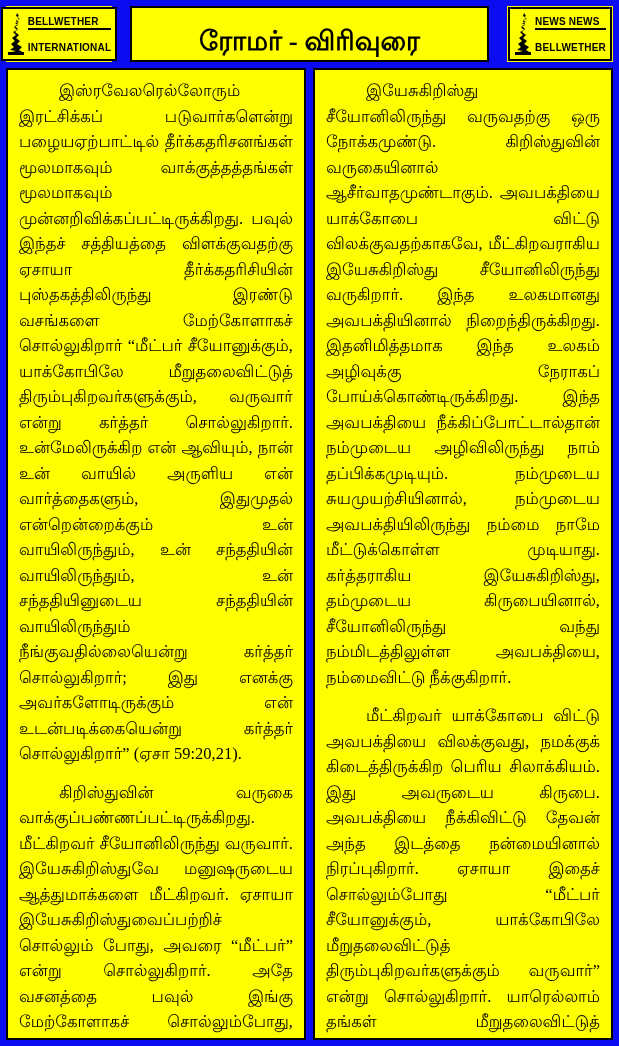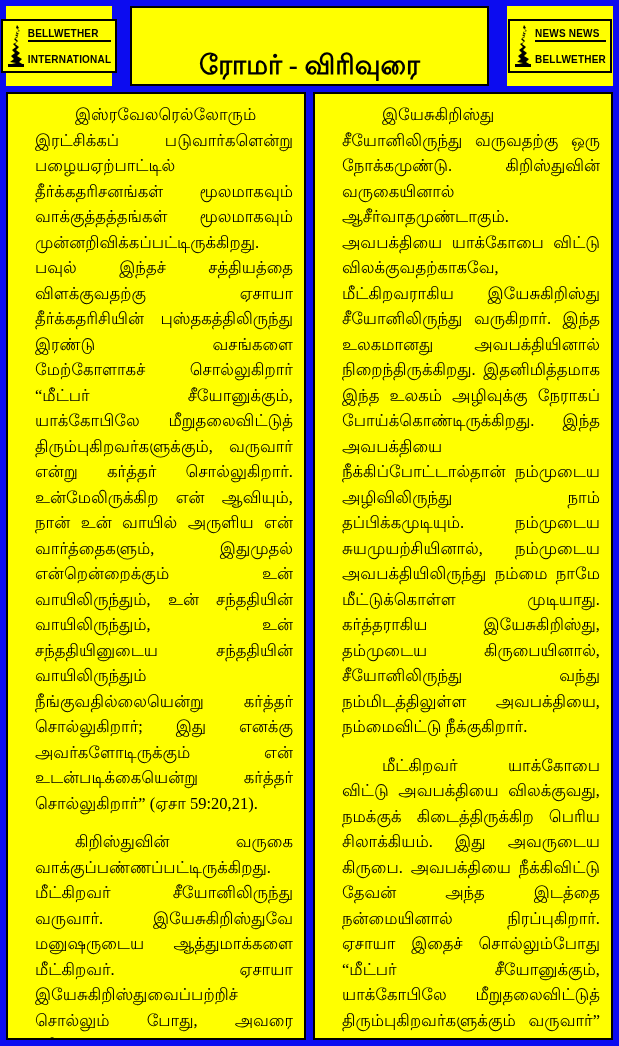--- a/index.html
+++ b/index.html
@@ -6,21 +6,21 @@
   html, body { background: #0c0cf0; }
   .page {
     width: 619px; height: 1046px;
     background: #0c0cf0;
     padding: 6px;
     display: flex; flex-direction: column; gap: 6px;
     font-family: "Liberation Serif", "DejaVu Serif", serif;
     overflow: hidden;
   }
   
-  .header { display: flex; gap: 18px; height: 80px; flex: 0 0 auto; }
+  .header { display: flex; gap: 18px; height: 56px; flex: 0 0 auto; }
   .logo-cell {
     width: 106px; flex: 0 0 auto;
     background: #ffff00;
     display: flex; align-items: center; justify-content: center;
   }
   .logo-box {
     border: 2px solid #000;
     background: #ffff00;
     padding: 4px 4px;
     display: flex; align-items: center; gap: 3px;
@@ -59,21 +59,21 @@
     flex: 1 1 0;
     background: #ffff00;
     border: 2px solid #000;
     padding: 8px 11px 6px 11px;
     color: #000;
     font-size: 16.5px;
     line-height: 25.5px;
     text-align: justify;
     overflow: hidden;
   }
-  .text-col p { text-indent: 40px; margin: 0 0 13px 16px; }
+  .text-col p { text-indent: 40px; margin: 0 0 13px 0; }
   .statue-icon svg { display: block; }
 </style>
 </head>
 <body>
 
 <div class="page">
 
   <div class="header">
 
     <div class="logo-cell">

